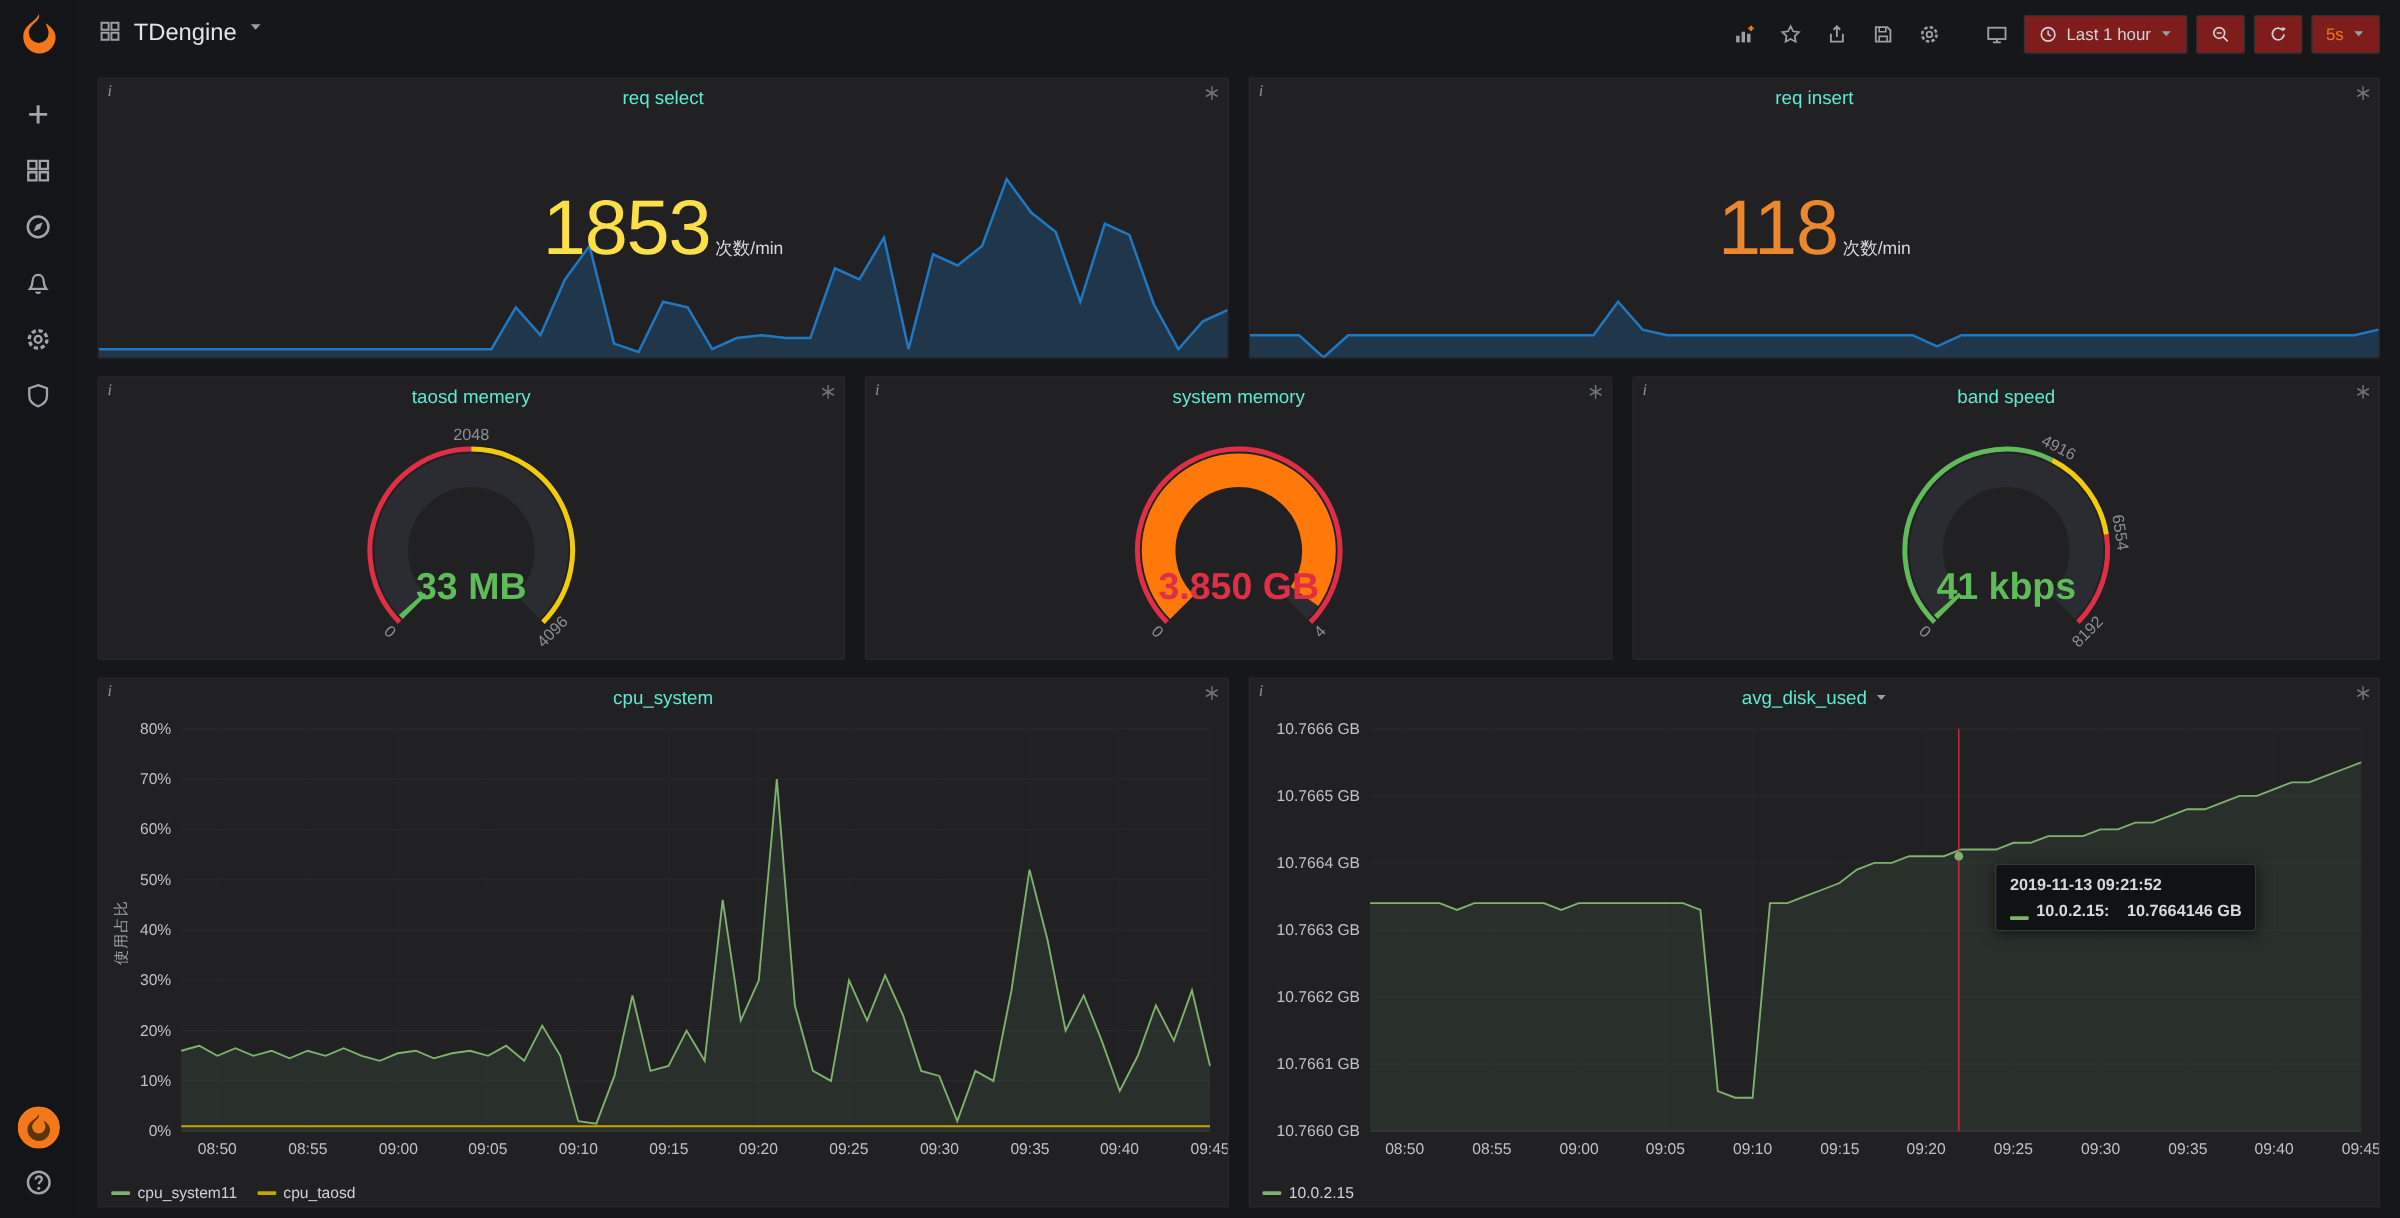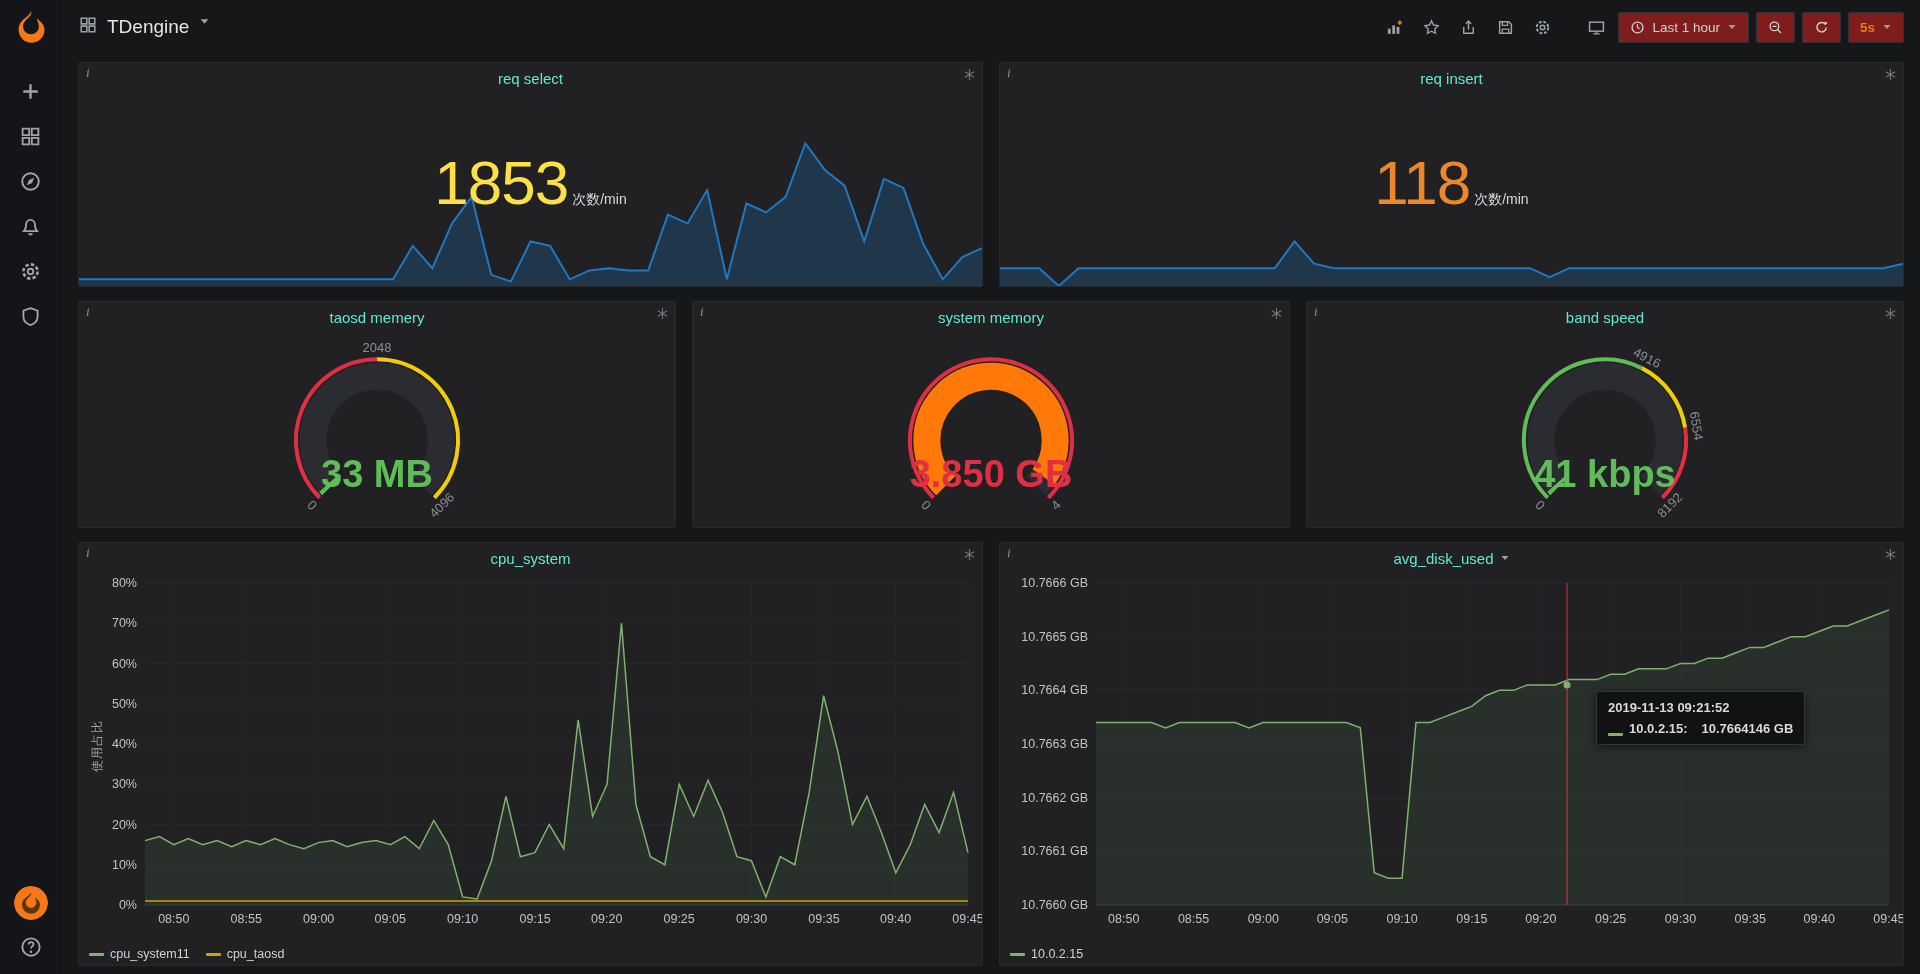--- a/index.html
+++ b/index.html
@@ -25,40 +25,40 @@
   .nav-title{font-size:19px;color:#e3e4e6;cursor:pointer}
   .caret{display:flex;color:#9aa0a7}
   .caret svg{width:11px;height:11px}
   .nav-right{display:flex;align-items:center;gap:7px}
   .nav-ic{width:30px;height:30px;display:flex;align-items:center;justify-content:center;cursor:pointer;color:#9aa0a7}
   .nav-ic svg{width:17px;height:17px}
   .nav-gap{width:10px}
   .btn{display:flex;align-items:center;gap:7px;background:#7f1d1d;border:1px solid #2f3136;color:#d0d2d5;height:31px;padding:4px 11px;font-size:13.5px;border-radius:2px;cursor:pointer;font-family:inherit}
   .btn svg{width:15px;height:15px}
   .btn .caret svg{width:10px;height:10px}
-  .interval{color:#eb7b18;font-weight:700}
+  .interval{color:#eb7b18;font-weight:400}
   
   .dashboard{flex:1;padding:8px 16px 8px 17px;display:flex;flex-direction:column;gap:14px;min-height:0}
   .row{display:flex;gap:16px;min-height:0}
   .row1{height:225px;flex:none}
   .row2{height:227px;flex:none}
   .row-grow{flex:1}
   .panel{position:relative;flex:1;background:#212124;border:1px solid #28292d;border-radius:2px;min-width:0}
   .p-title{position:absolute;top:0;left:0;right:0;height:30px;display:flex;align-items:center;justify-content:center;gap:6px;font-size:15px;font-weight:500;color:#5eead4;cursor:pointer;z-index:3}
   .p-title .caret svg{width:10px;height:10px}
   .p-info{position:absolute;top:2px;left:7px;font-size:13px;font-style:italic;color:#8d939b;z-index:4;cursor:pointer;font-family:"Liberation Serif",serif}
   .p-load{position:absolute;top:5px;right:6px;z-index:4;cursor:pointer;color:#6f7278;display:flex}
   
   .chart{position:absolute;display:block}
   .fill{left:0;right:0;top:0;bottom:0;width:100%;height:100%}
   .line{left:0;right:0;top:30px;bottom:26px;width:100%;height:calc(100% - 56px)}
   .big-stat{position:absolute;top:84px;left:0;right:0;display:flex;justify-content:center;align-items:baseline;gap:4px;z-index:2}
   .big-num{font-size:62px;font-weight:500;letter-spacing:-1px}
   .big-unit{font-size:14px;color:#d8d9da}
-  .gauge-value{position:absolute;top:67%;left:0;right:0;text-align:center;font-size:38px;font-weight:700;z-index:2}
+  .gauge-value{position:absolute;top:67%;left:0;right:0;text-align:center;font-size:30px;font-weight:700;z-index:2}
   .ylabel{position:absolute;left:18px;top:48%;transform:translate(-50%,-50%) rotate(-90deg);font-size:12px;color:#9fa3a8;z-index:2;white-space:nowrap;letter-spacing:1px}
   .legend{position:absolute;left:10px;bottom:4px;display:flex;gap:16px;font-size:12.5px;color:#d0d2d5;z-index:2}
   .legend-item{display:flex;align-items:center;gap:6px;cursor:pointer}
   .dash{display:inline-block;width:15px;height:3px;border-radius:1px}
   .tooltip{position:absolute;left:596px;top:148px;background:#111214;border:1px solid #34373c;border-radius:3px;padding:8px 11px;font-size:13px;z-index:6;box-shadow:0 2px 10px rgba(0,0,0,.55)}
   .tt-time{margin-bottom:6px;color:#d8d9da;font-weight:700}
   .tt-row{display:flex;align-items:flex-end;gap:6px}
   .tt-name{font-weight:700}
   .tt-val{margin-left:8px;font-weight:700}
 </style>

